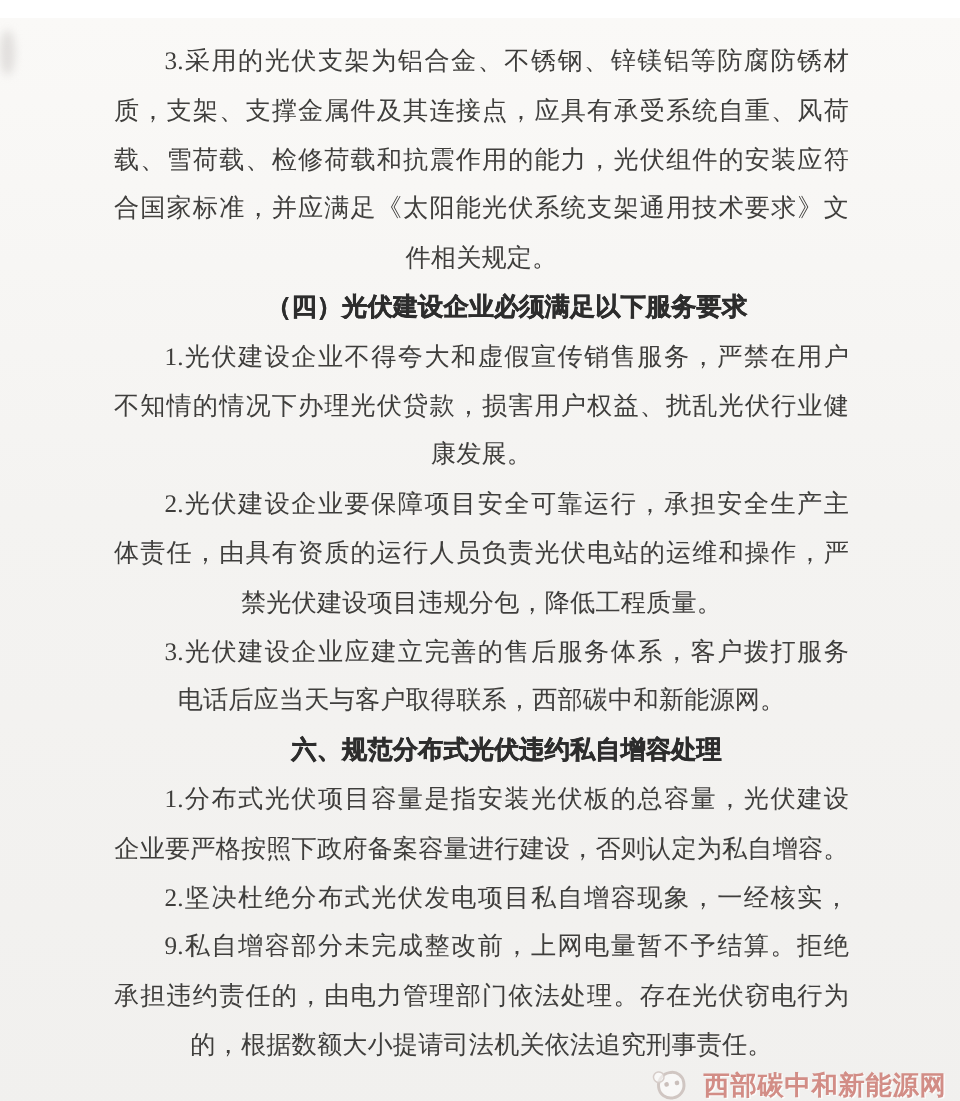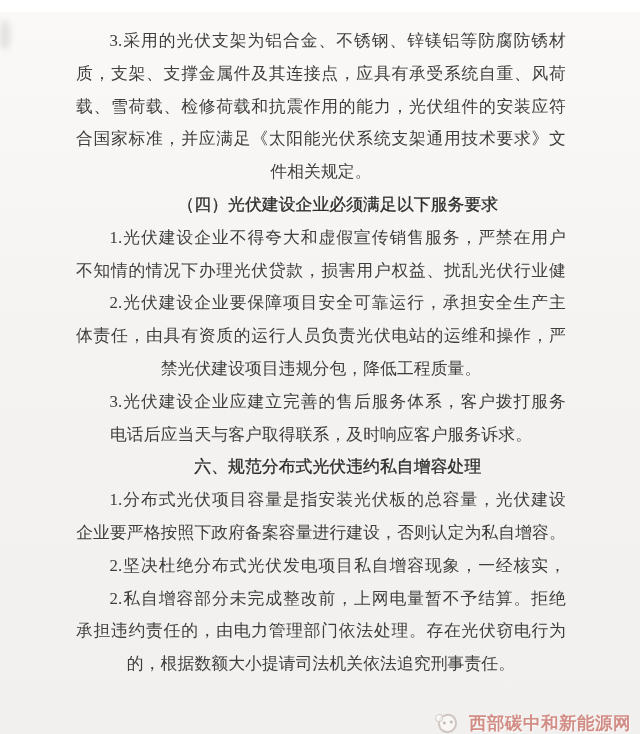--- a/index.html
+++ b/index.html
@@ -36,21 +36,21 @@
     letter-spacing: 0.1px;
   }
   .line.j {
     white-space: normal;
     text-align: justify;
     text-align-last: justify;
     text-justify: inter-character;
   }
   .line.ind { text-indent: 2em; }
   .line.heading {
-    font-weight: 400;
+    font-weight: 700;
     color: var(--heading-ink, #2d2d2d);
     -webkit-text-stroke: 0.3px var(--heading-ink, #2d2d2d);
   }
   .watermark {
     position: absolute;
     right: 9px;
     bottom: 11px;
     display: flex;
     align-items: center;
     gap: 12px;
@@ -100,30 +100,31 @@
 
   <div class="text-block" id="doc-lines">
       <div class="line body ind j">3.采用的光伏支架为铝合金、不锈钢、锌镁铝等防腐防锈材</div>
       <div class="line body j">质，支架、支撑金属件及其连接点，应具有承受系统自重、风荷</div>
       <div class="line body j">载、雪荷载、检修荷载和抗震作用的能力，光伏组件的安装应符</div>
       <div class="line body j">合国家标准，并应满足《太阳能光伏系统支架通用技术要求》文</div>
       <div class="line body">件相关规定。</div>
       <div class="line heading ind">（四）光伏建设企业必须满足以下服务要求</div>
       <div class="line body ind j">1.光伏建设企业不得夸大和虚假宣传销售服务，严禁在用户</div>
       <div class="line body j">不知情的情况下办理光伏贷款，损害用户权益、扰乱光伏行业健</div>
+      <div class="line body">康发展。</div>
       <div class="line body ind j">2.光伏建设企业要保障项目安全可靠运行，承担安全生产主</div>
       <div class="line body j">体责任，由具有资质的运行人员负责光伏电站的运维和操作，严</div>
       <div class="line body">禁光伏建设项目违规分包，降低工程质量。</div>
       <div class="line body ind j">3.光伏建设企业应建立完善的售后服务体系，客户拨打服务</div>
-      <div class="line body">电话后应当天与客户取得联系，及时响应客户服务诉求。</div>
+      <div class="line body">电话后应当天与客户取得联系，西部碳中和新能源网。</div>
       <div class="line heading ind">六、规范分布式光伏违约私自增容处理</div>
       <div class="line body ind j">1.分布式光伏项目容量是指安装光伏板的总容量，光伏建设</div>
       <div class="line body">企业要严格按照下政府备案容量进行建设，否则认定为私自增容。</div>
       <div class="line body ind j">2.坚决杜绝分布式光伏发电项目私自增容现象，一经核实，</div>
-      <div class="line body ind j">2.私自增容部分未完成整改前，上网电量暂不予结算。拒绝</div>
+      <div class="line body ind j">9.私自增容部分未完成整改前，上网电量暂不予结算。拒绝</div>
       <div class="line body j">承担违约责任的，由电力管理部门依法处理。存在光伏窃电行为</div>
       <div class="line body">的，根据数额大小提请司法机关依法追究刑事责任。</div>
     </div>
 
   <div class="watermark">
     <span class="wm-logo"></span>
     <span class="wm-text">西部碳中和新能源网</span>
   </div>
 </div>
 

